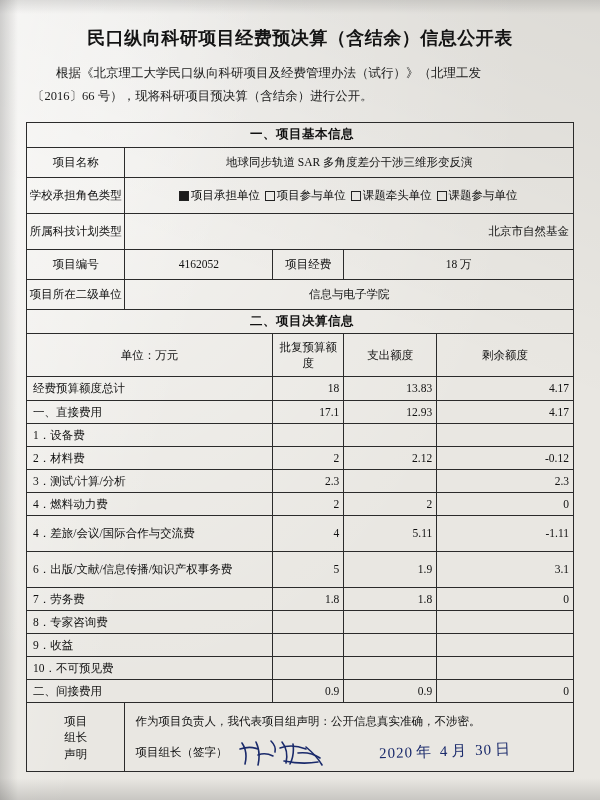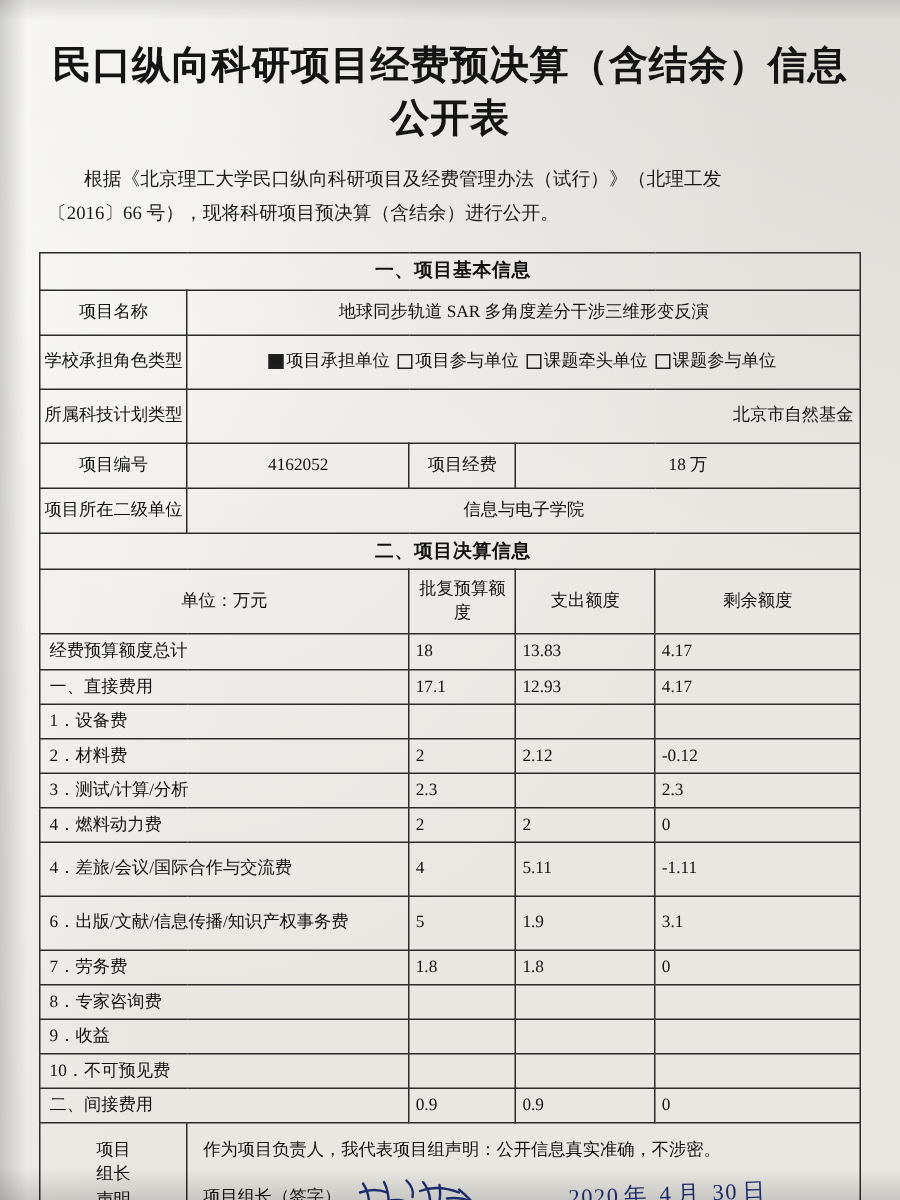--- a/index.html
+++ b/index.html
@@ -20,21 +20,21 @@
     background: #e9e7e2;
     background-image:
       linear-gradient(105deg, rgba(255,255,255,0.55) 0%, rgba(255,255,255,0.0) 35%),
       linear-gradient(200deg, rgba(0,0,0,0.05) 0%, rgba(0,0,0,0.0) 40%),
       radial-gradient(ellipse at 20% 8%, rgba(255,255,255,0.5) 0%, rgba(255,255,255,0) 60%);
     box-sizing: border-box;
     padding: 22px 26px 8px 26px;
   }
   .doc-title {
     text-align: center;
-    font-size: 26px;
+    font-size: 18px;
     font-weight: bold;
     letter-spacing: 0.5px;
     color: #141414;
     margin: 4px 0 12px 0;
     font-family: "Liberation Serif", serif;
   }
   .intro {
     font-size: 12.5px;
     line-height: 1.85;
     color: #1a1a1a;
@@ -69,21 +69,21 @@
     text-align: center;
     padding: 5px 2px !important;
   }
   .val {
     text-align: center;
   }
   .val-left {
     text-align: right;
     padding-left: 14px !important;
   }
-  .num { text-align: left; }
+  .num { text-align: right; }
   .rowlabel {
     text-align: left;
     padding-left: 6px !important;
   }
   .tall { height: 30px; }
   .taller { height: 36px; }
 
   .checkbox {
     display: inline-block;
     width: 8px;

